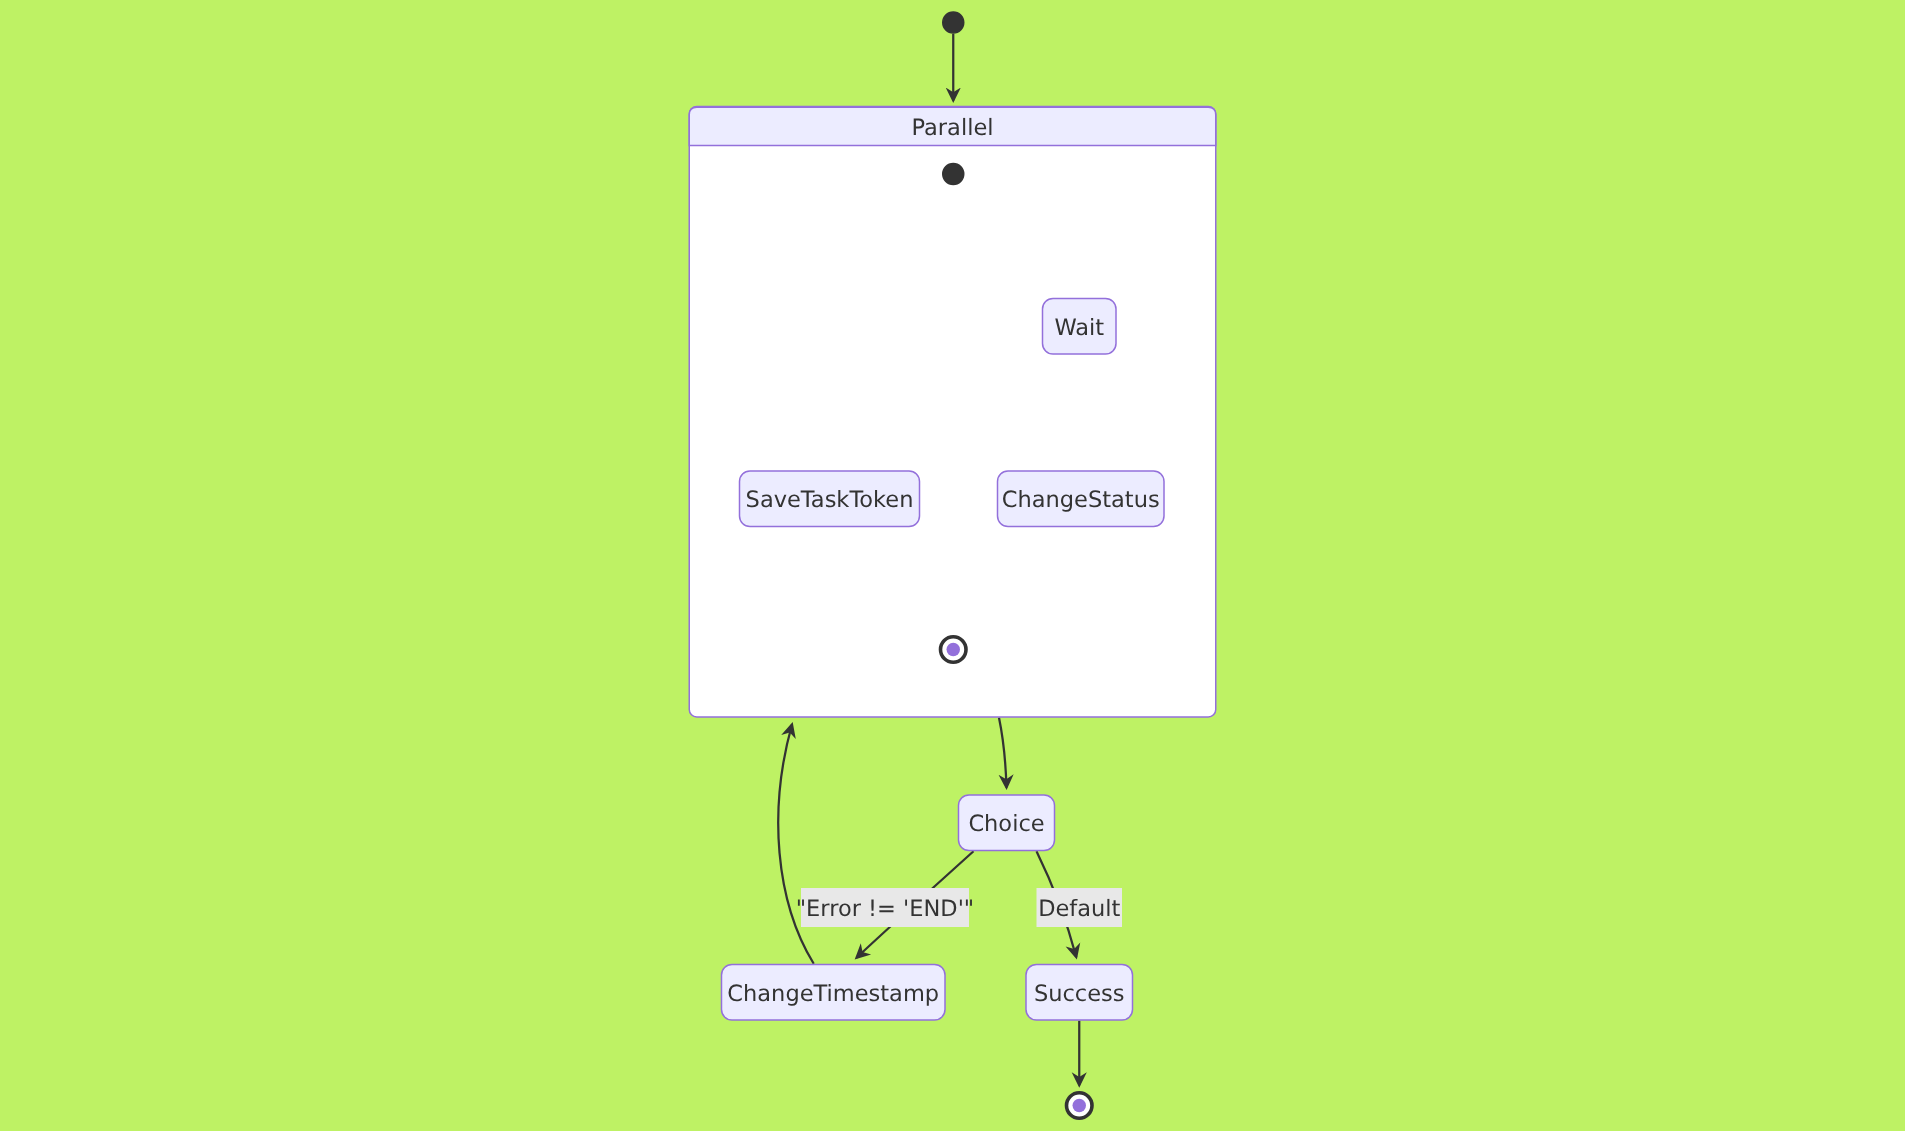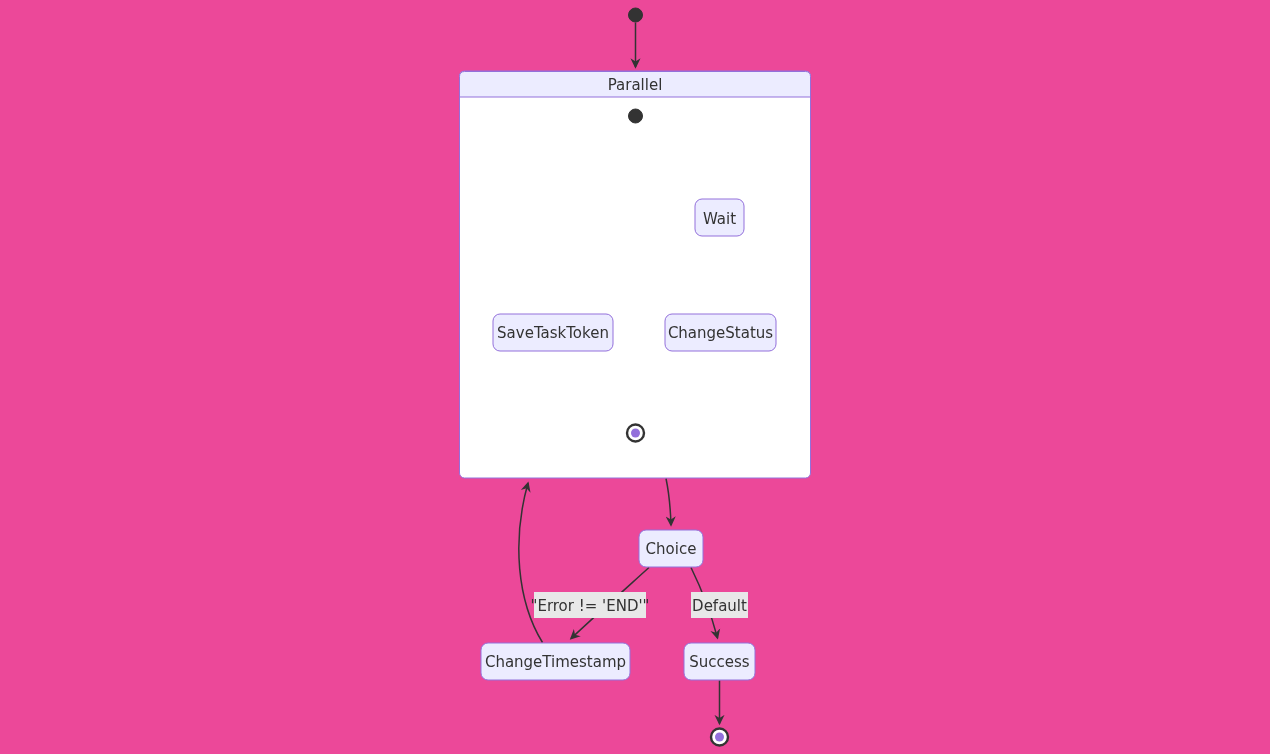--- a/index.html
+++ b/index.html
@@ -4,21 +4,21 @@
 <style>
   html, body {
     margin: 0;
     padding: 0;
     background: #ffffff;
   }
   .canvas {
     position: relative;
     width: 1270px;
     height: 754px;
-    background: #ec4899;
+    background: #bef264;
     overflow: hidden;
     font-family: "DejaVu Sans", "Liberation Sans", sans-serif;
   }
   svg { display: block; }
   .edge {
     fill: none;
     stroke: #333333;
     stroke-width: 1.5px;
   }
   .node-box {

